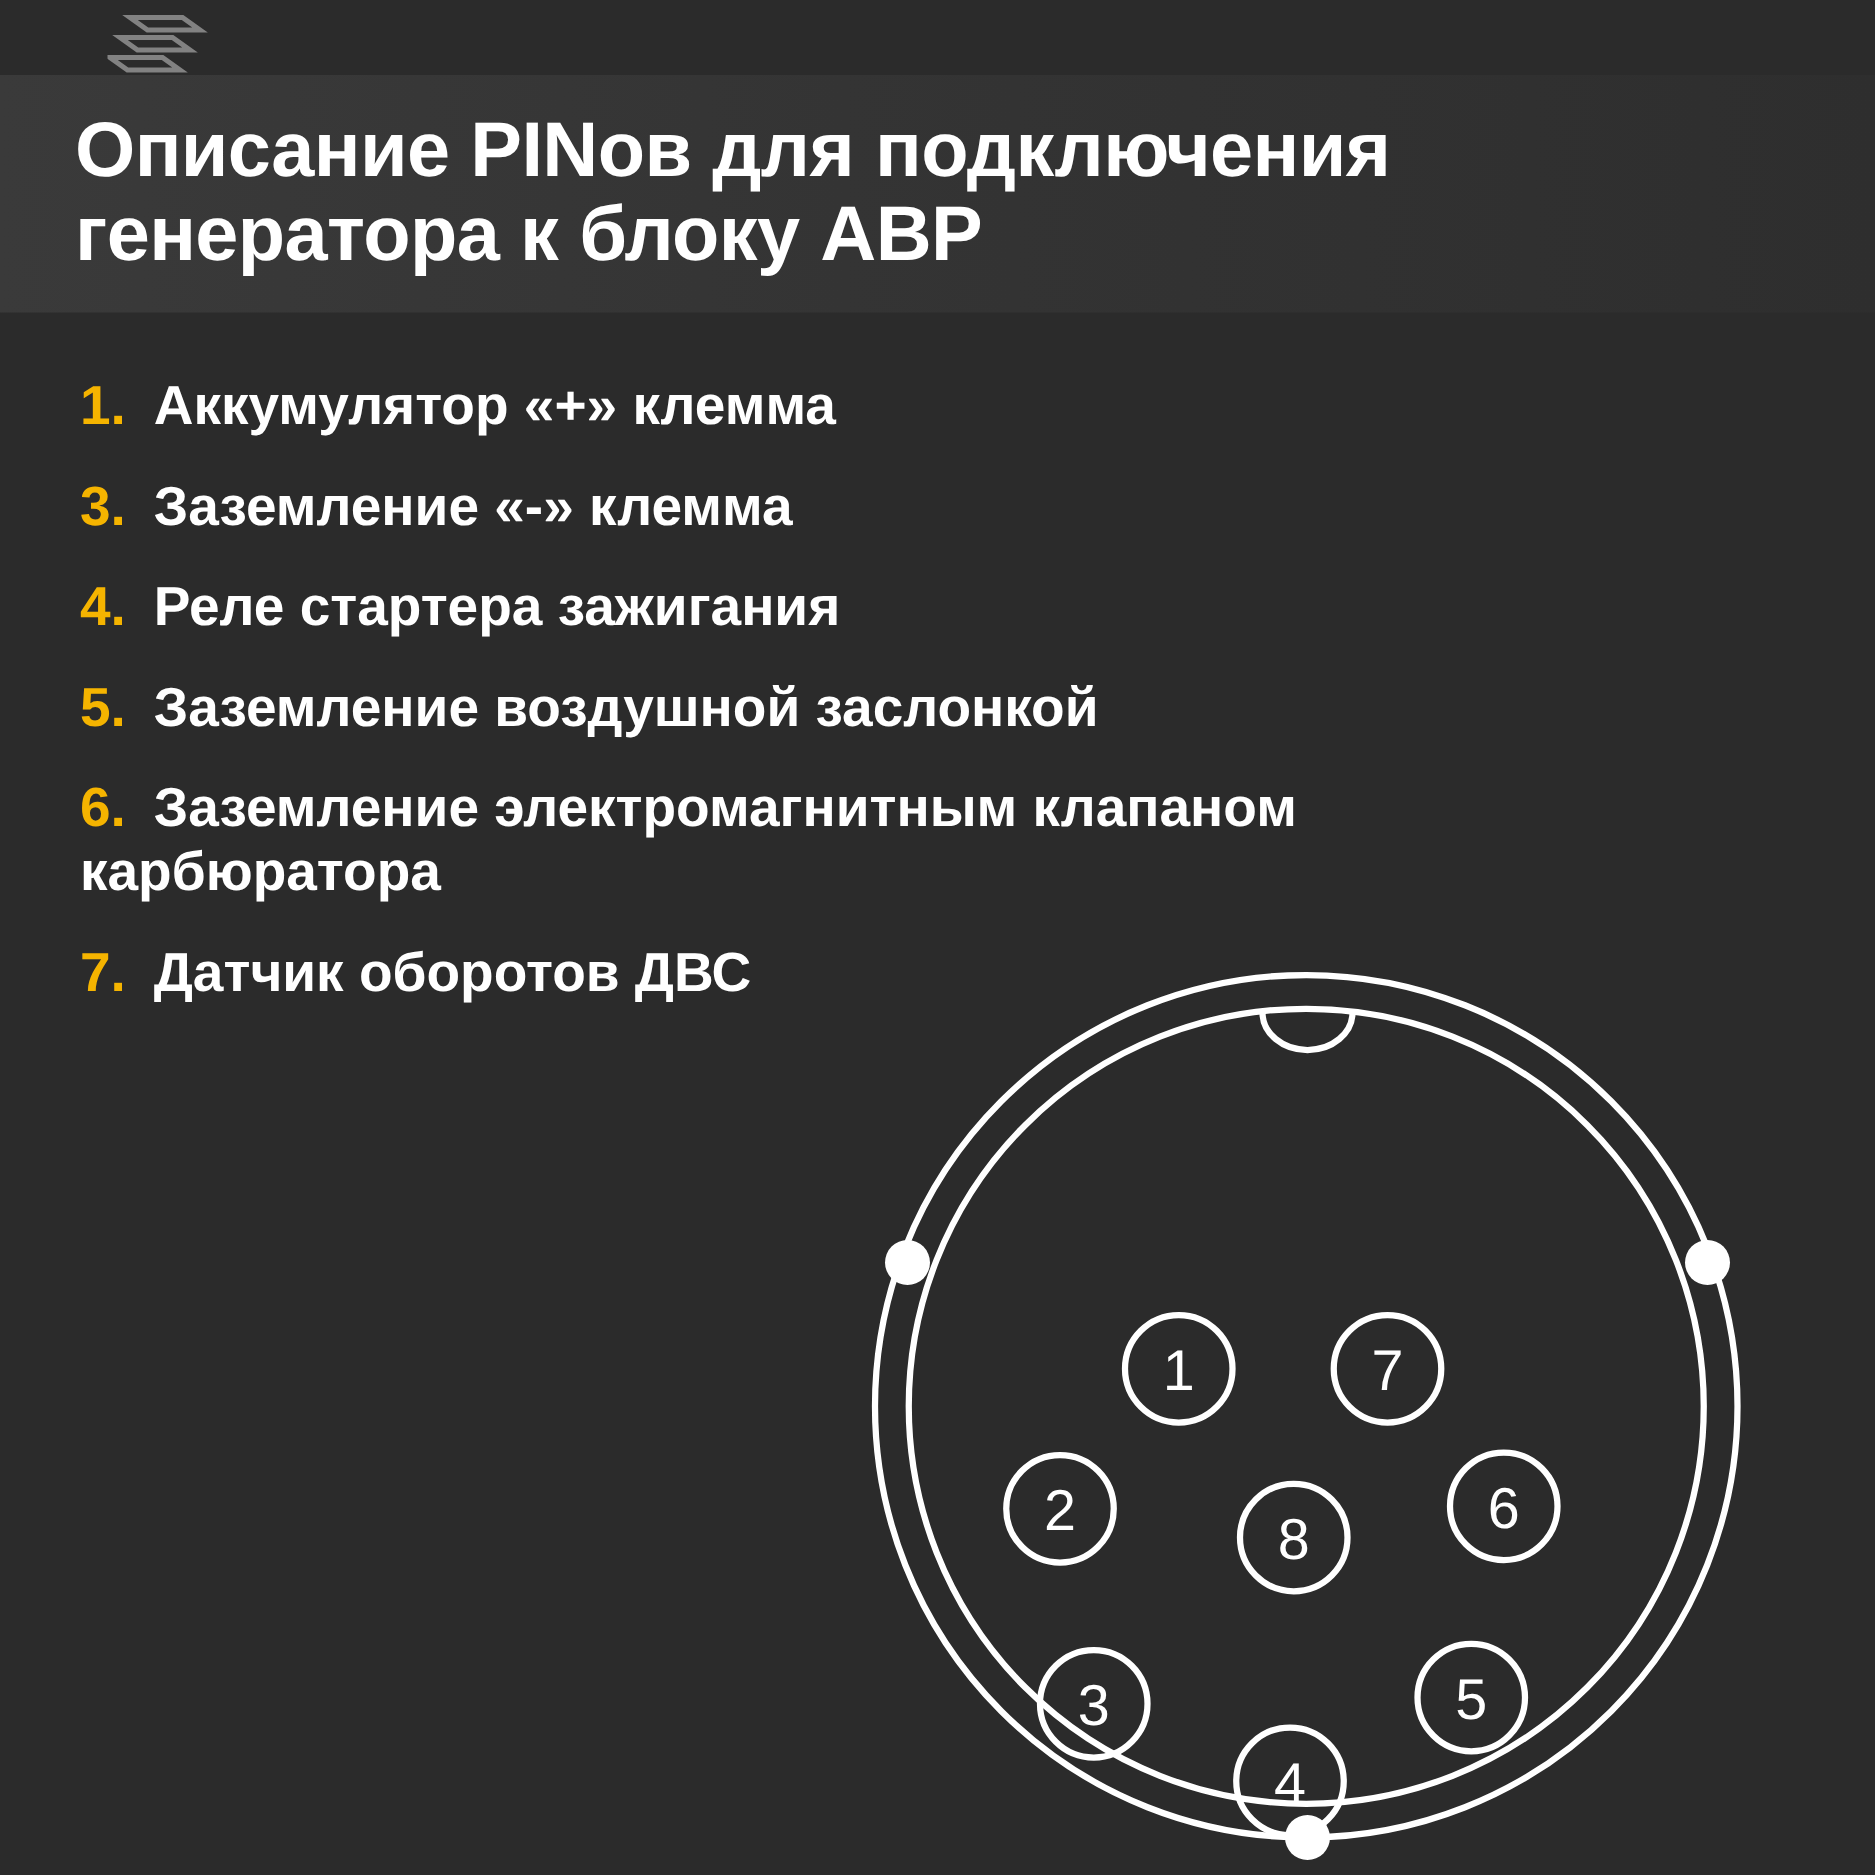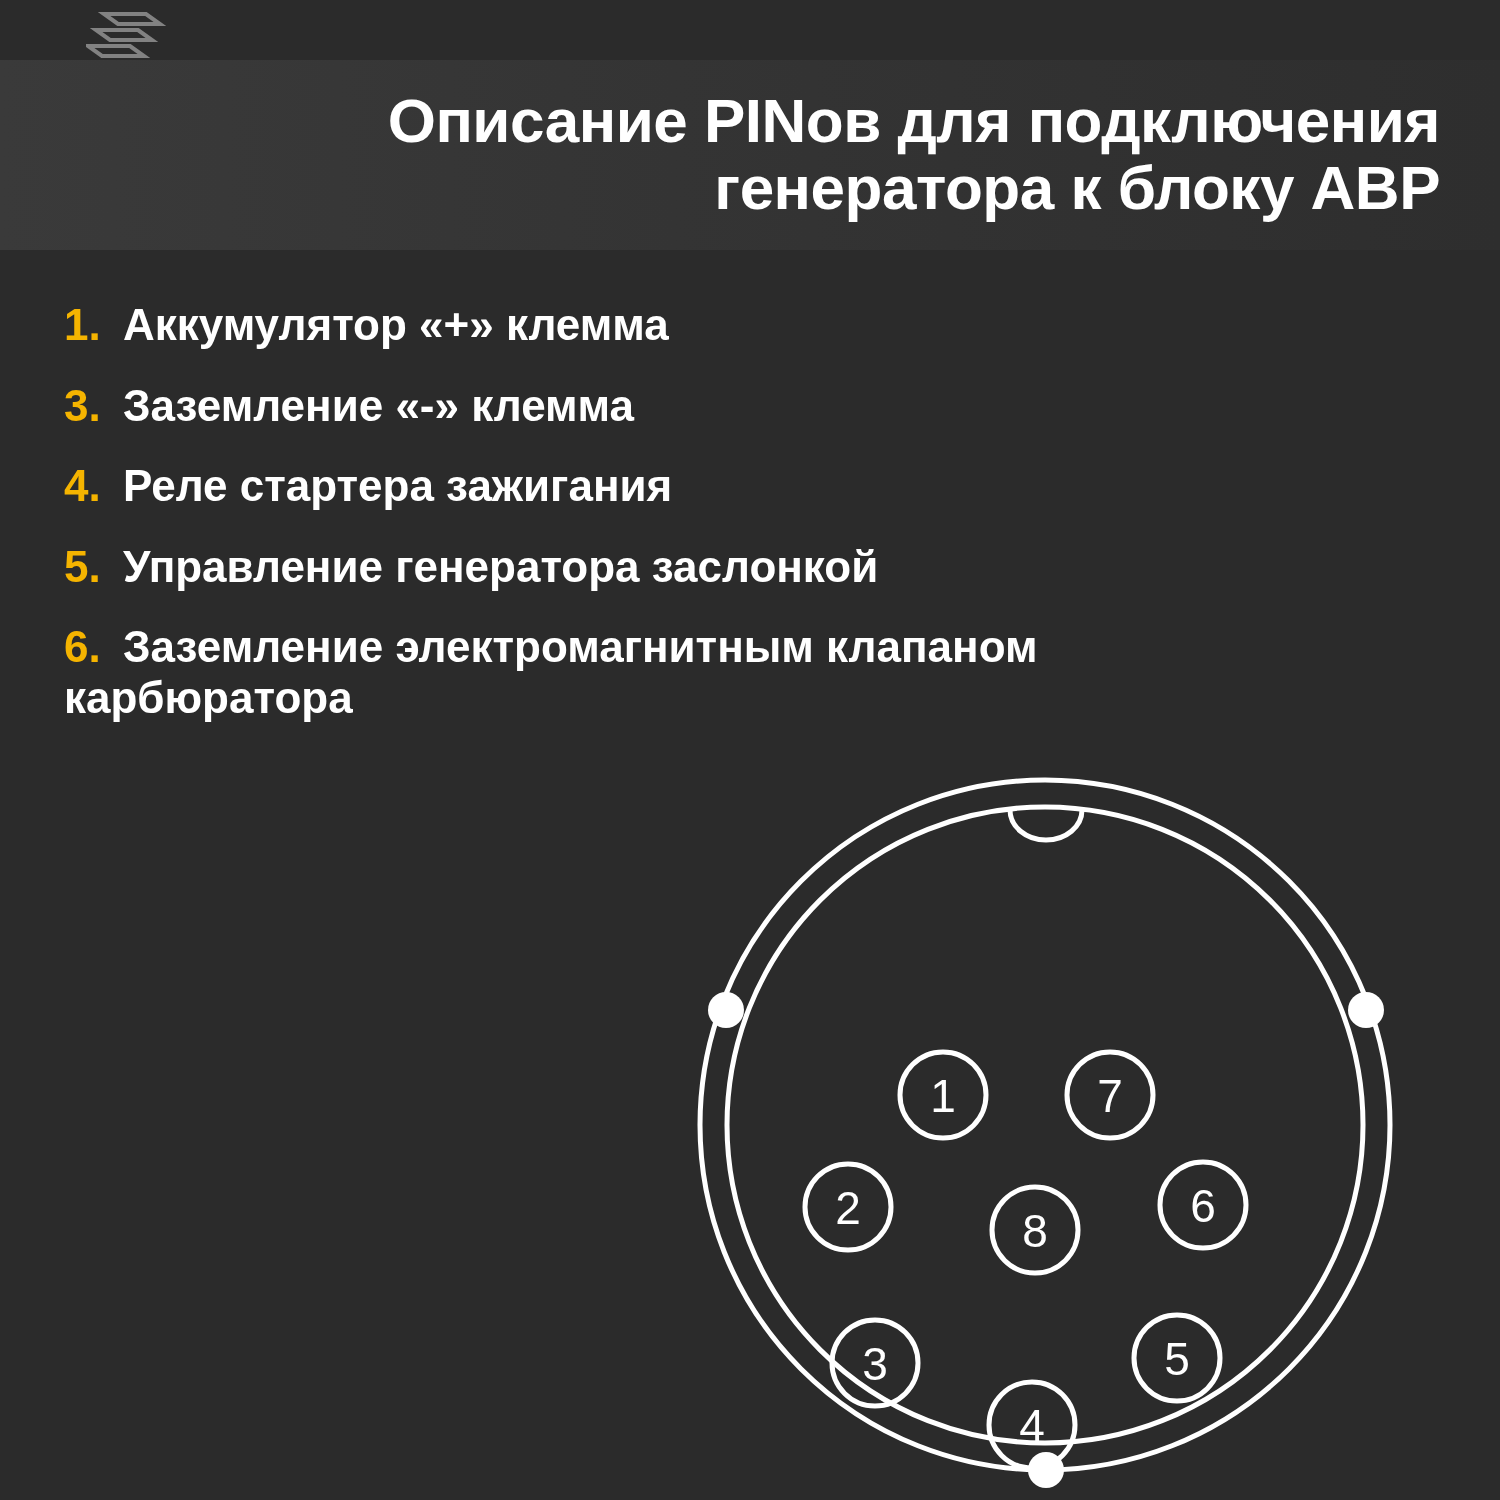--- a/index.html
+++ b/index.html
@@ -50,21 +50,21 @@
     width: 1500px;
     height: 190px;
     background: linear-gradient(to right, #3a3a3a 0%, #343434 45%, #2e2e2e 100%);
     display: flex;
     align-items: center;
     justify-content: center;
   }
   .header h1 {
     margin: 0;
     padding: 0 60px;
-    text-align: right;
+    text-align: left;
     color: #ffffff;
     font-size: 62px;
     line-height: 1.08;
     font-weight: bold;
     letter-spacing: -0.5px;
   }
 
   
   .pin-list {
     position: absolute;
@@ -127,25 +127,29 @@
     <div class="pin-item">
       <span class="pin-num">3.</span>
       <span class="pin-text">Заземление «-» клемма</span>
     </div>
     <div class="pin-item">
       <span class="pin-num">4.</span>
       <span class="pin-text">Реле стартера зажигания</span>
     </div>
     <div class="pin-item">
       <span class="pin-num">5.</span>
-      <span class="pin-text">Управление генератора заслонкой</span>
+      <span class="pin-text">Заземление воздушной заслонкой</span>
     </div>
     <div class="pin-item">
       <span class="pin-num">6.</span>
       <span class="pin-text">Заземление электромагнитным клапаном карбюратора</span>
+    </div>
+    <div class="pin-item">
+      <span class="pin-num">7.</span>
+      <span class="pin-text">Датчик оборотов ДВС</span>
     </div>
   </div>
 
   <div class="diagram">
     <svg viewBox="0 0 720 720" width="720" height="720">
       <g fill="none" stroke="#ffffff" stroke-width="5">
 
         <circle cx="355" cy="355" r="345"></circle>
 
         <circle cx="355" cy="355" r="318"></circle>

